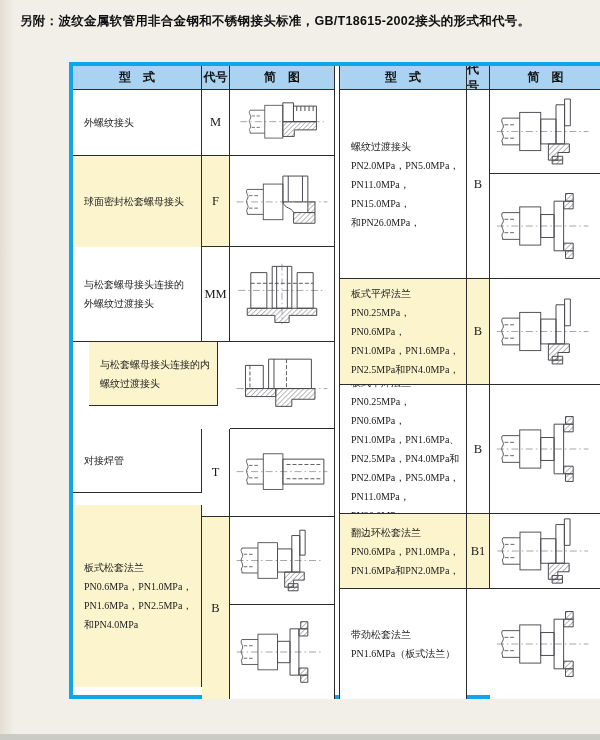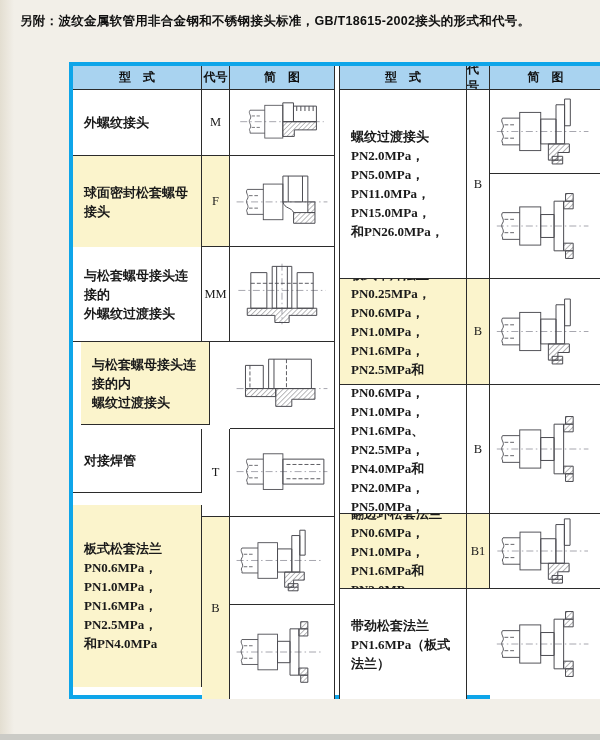--- a/index.html
+++ b/index.html
@@ -28,21 +28,21 @@
   }
   .noright{border-right:none;}
   .nobottom{border-bottom:none;}
   .lb{border-left:1px solid #2b2b2b;}
   .hdr{
     background:#a9d3f0;display:flex;align-items:center;justify-content:center;
     font-weight:bold;font-size:12px;color:#101010;
   }
   .yellow{background:#fbf4cc;}
   .type{display:flex;align-items:center;padding:6px 4px 6px 11px;}
-  .type span{white-space:pre-line;font-size:13px;line-height:19px;font-weight:bold;}
+  .type span{white-space:pre-line;font-size:10px;line-height:19px;}
   .code{display:flex;align-items:center;justify-content:center;font-size:12.5px;}
   .diag{display:flex;align-items:center;justify-content:center;padding:3px;}
   .diag svg{width:100%;height:100%;}
   .diag svg *{vector-effect:non-scaling-stroke;}
   .cl{stroke:#90909a;stroke-width:0.8;stroke-dasharray:7 3 1.5 3;fill:none;}
   .ln{stroke:#4c4c52;stroke-width:1;fill:none;}
   .dln{stroke:#4c4c52;stroke-width:0.9;fill:none;stroke-dasharray:4 2;}
   .ht{fill:url(#hatch);stroke:#4c4c52;stroke-width:1;}
 </style>
 </head>
@@ -122,21 +122,21 @@
     <rect class="ln" x="20" y="12" width="18" height="40"></rect>
     <rect class="ln" x="72" y="12" width="18" height="40"></rect>
     <rect class="ln" x="44" y="5" width="22" height="47"></rect>
     <line class="ln" x1="49" y1="5" x2="49" y2="52"></line>
     <line class="ln" x1="61" y1="5" x2="61" y2="52"></line>
     <line class="dln" x1="20" y1="24" x2="90" y2="24"></line>
     <path class="ht" d="M16,52 h78 v8 h-31 v8 h-16 v-8 h-31 z"></path>
   </svg>
 </div>
 
-  <div class="cell type yellow" style="left:8px;top:276px;width:129px;height:83px">
+  <div class="cell type yellow" style="left:16px;top:276px;width:129px;height:64px">
       <span>与松套螺母接头连接的内
 螺纹过渡接头</span>
     </div>
   <div class="cell diag" style="left:157px;top:276px;width:105px;height:87px">
   <svg viewBox="0 0 110 72">
     <line class="cl" x1="4" y1="40" x2="106" y2="40"></line>
     <rect class="ln" x="14" y="14" width="20" height="26"></rect>
     <line class="dln" x1="19" y1="14" x2="19" y2="40"></line>
     <rect class="ln" x="40" y="7" width="48" height="33"></rect>
     <line class="ln" x1="46" y1="7" x2="46" y2="40"></line>

